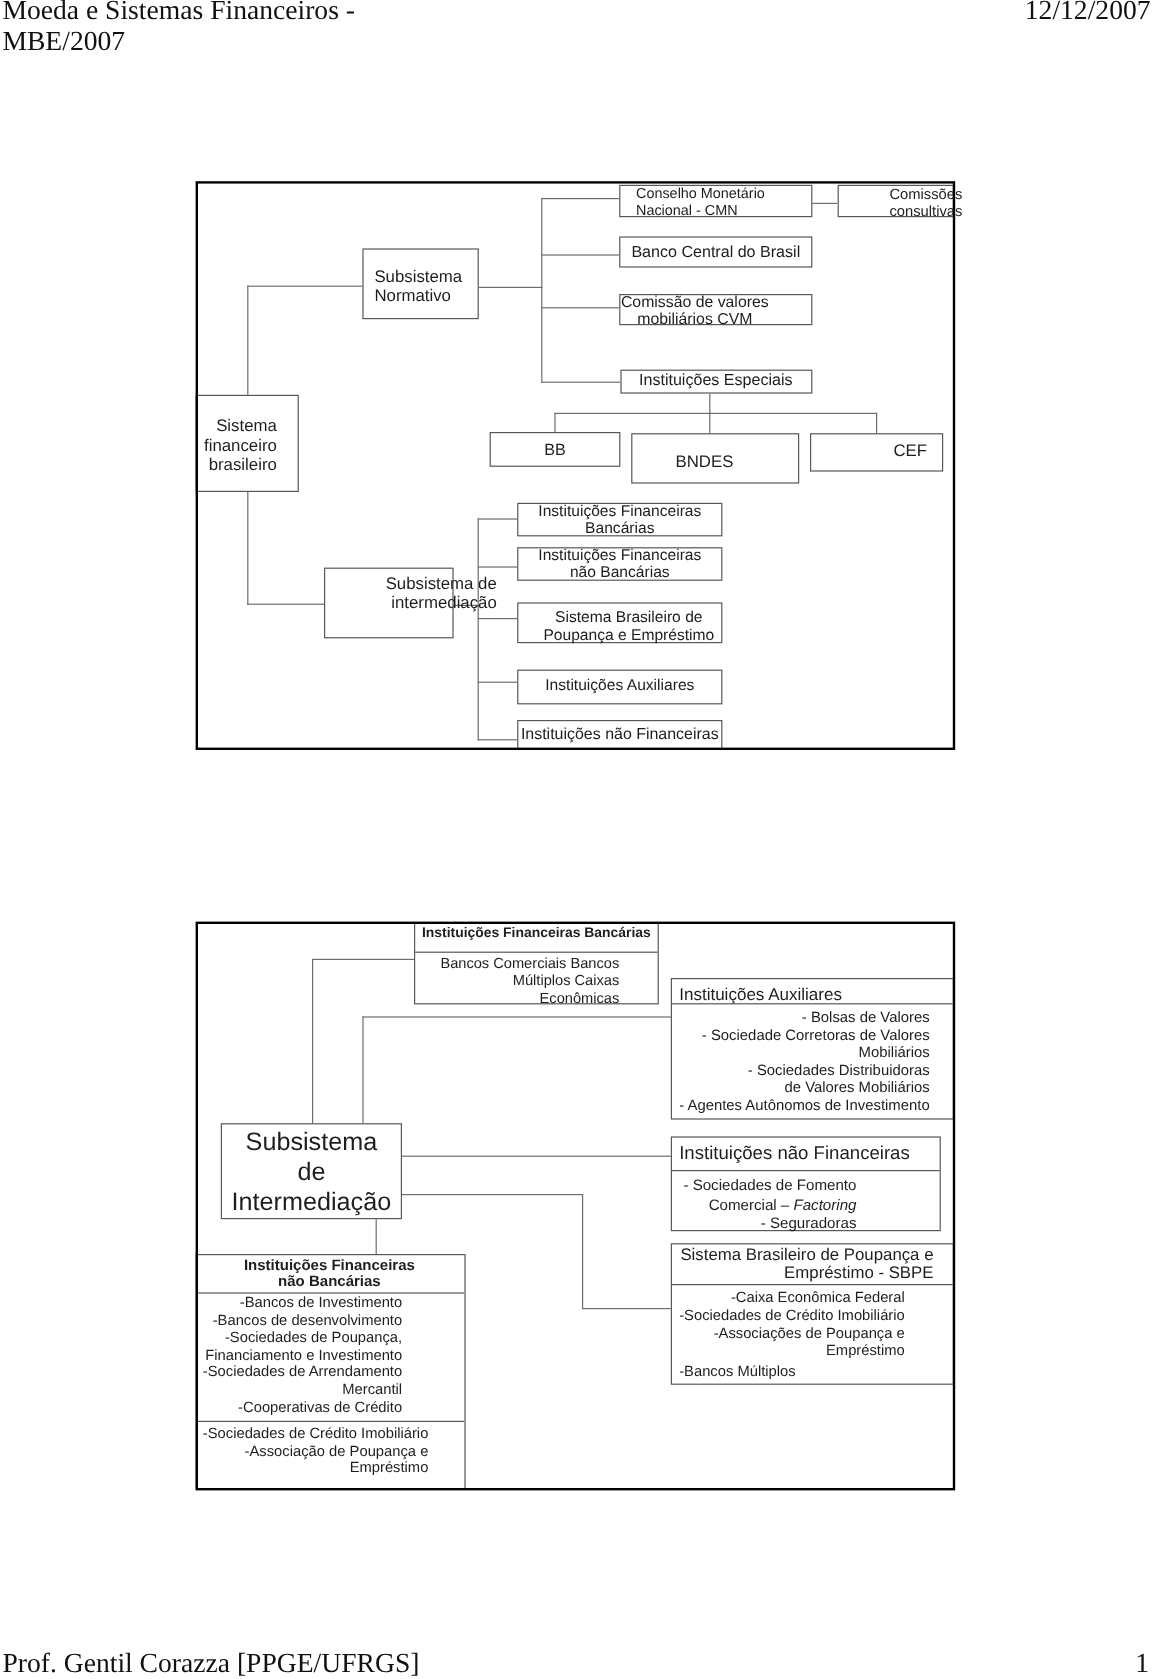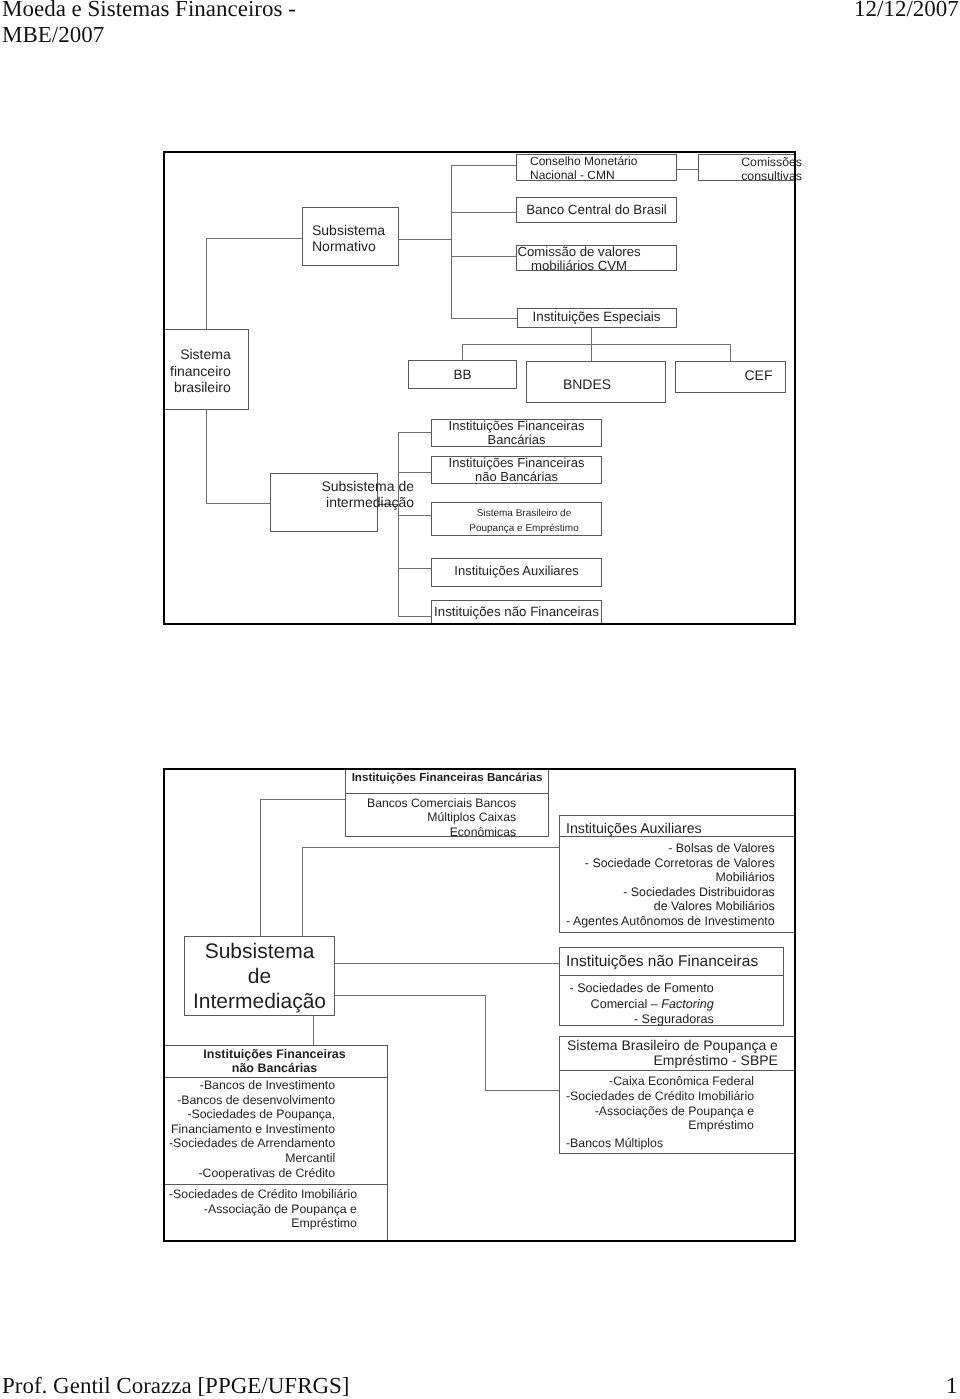--- a/index.html
+++ b/index.html
@@ -93,21 +93,21 @@
   <div class="hr" style="left:398px;top:568px;width:33px;"></div>
   <div class="hr" style="left:398px;top:616px;width:33px;"></div>
 
   <div class="bx" style="left:431px;top:419px;width:171px;height:28px;"></div>
   <div class="tx ctr" style="left:431px;top:419px;width:171px;font-size:13px;line-height:14px;"><span>Instituições Financeiras</span><br><span>Bancárias</span></div>
 
   <div class="bx" style="left:431px;top:456px;width:171px;height:28px;"></div>
   <div class="tx ctr" style="left:431px;top:456px;width:171px;font-size:13px;line-height:14px;"><span>Instituições Financeiras</span><br><span>não Bancárias</span></div>
 
   <div class="bx" style="left:431px;top:502px;width:171px;height:34px;"></div>
-  <div class="tx ctr" style="left:431px;top:506px;width:186px;font-size:10px;line-height:15px;"><span>Sistema Brasileiro de</span><br><span>Poupança e Empréstimo</span></div>
+  <div class="tx ctr" style="left:431px;top:506px;width:186px;font-size:13px;line-height:15px;"><span>Sistema Brasileiro de</span><br><span>Poupança e Empréstimo</span></div>
 
   <div class="bx" style="left:431px;top:558px;width:171px;height:29px;"></div>
   <div class="tx ctr" style="left:431px;top:563px;width:171px;font-size:13px;line-height:15px;"><span>Instituições Auxiliares</span></div>
 
   <div class="bx" style="left:431px;top:600px;width:171px;height:25px;"></div>
   <div class="tx ctr" style="left:431px;top:604px;width:171px;font-size:13.3px;line-height:15px;"><span>Instituições não Financeiras</span></div>
 
   <div class="frame" style="left:163px;top:768px;width:633px;height:474px;"></div>
 
   <div class="bx" style="left:184px;top:936px;width:151px;height:80px;"></div>

